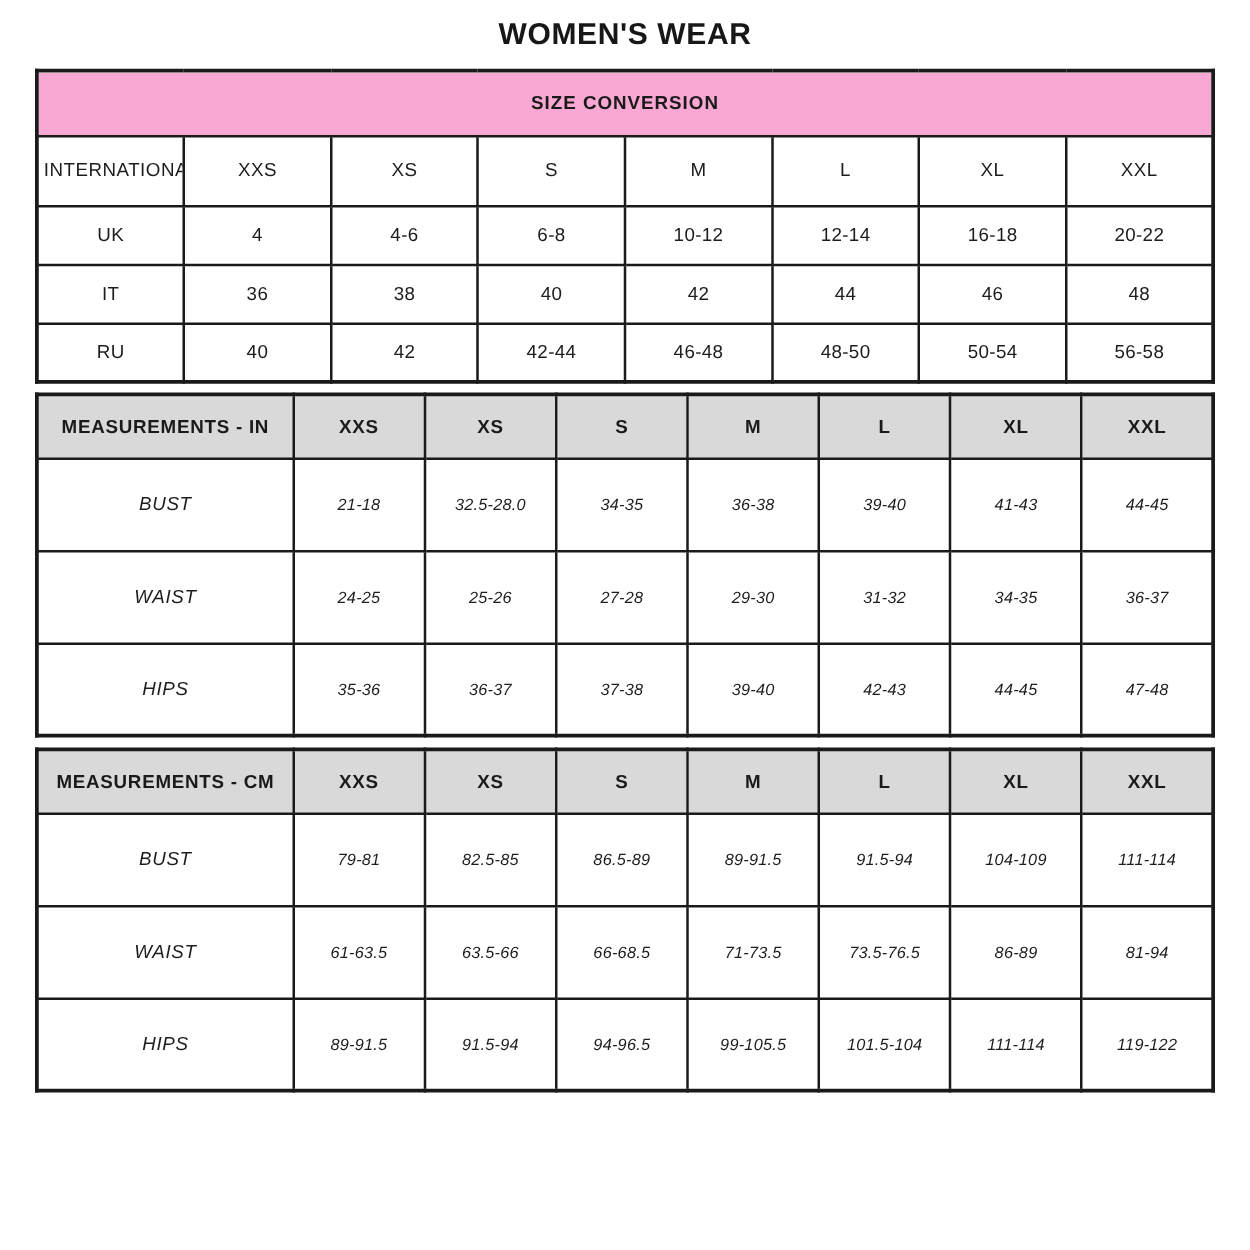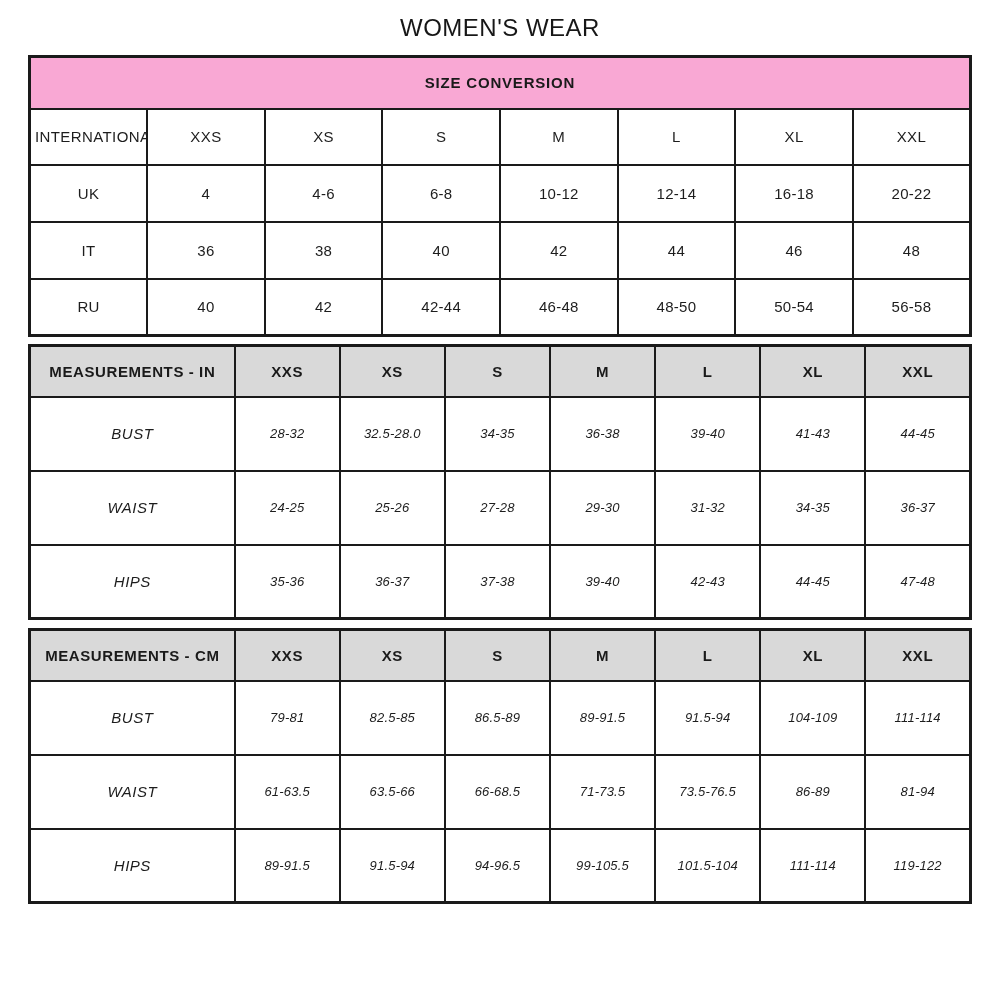--- a/index.html
+++ b/index.html
@@ -10,21 +10,21 @@
     color: #1d1d1d;
   }
   .page {
     width: 1000px;
     height: 1000px;
     padding: 14px 28px 0 28px;
   }
   .page-title {
     text-align: center;
     font-size: 24px;
-    font-weight: normal;
+    font-weight: bold;
     letter-spacing: 0.5px;
     color: #171717;
     margin-bottom: 13px;
   }
   table {
     width: 100%;
     border-collapse: collapse;
     table-layout: fixed;
     text-align: center;
     border: 3px solid #1a1a1a;
@@ -44,21 +44,21 @@
     font-weight: bold;
     letter-spacing: 0.8px;
     color: #1a1a1a;
   }
   .tbl-size .plain-header th {
     height: 56px;
     font-weight: normal;
     font-size: 15px;
     letter-spacing: 0.4px;
   }
-  .tbl-size td { height: 57px; font-size: 15px; letter-spacing: 0.3px; }
+  .tbl-size td { height: 47px; font-size: 15px; letter-spacing: 0.3px; }
   .tbl-size th:first-child,
   .tbl-size td:first-child { width: 17.9%; }
   .tbl-size .banner-cell-wide { width: auto; }
   
   .tbl-meas { margin-bottom: 8px; border-radius: 16px; }
   .tbl-meas thead th {
     background: #d9d9d9;
     height: 51px;
     font-size: 15px;
     font-weight: bold;
@@ -136,21 +136,21 @@
           <th>S</th>
           <th>M</th>
           <th>L</th>
           <th>XL</th>
           <th>XXL</th>
         </tr>
     </thead>
     <tbody>
         <tr>
           <td class="row-label">BUST</td>
-          <td>28-32</td>
+          <td>21-18</td>
           <td>32.5-28.0</td>
           <td>34-35</td>
           <td>36-38</td>
           <td>39-40</td>
           <td>41-43</td>
           <td>44-45</td>
         </tr>
         <tr>
           <td class="row-label">WAIST</td>
           <td>24-25</td>

